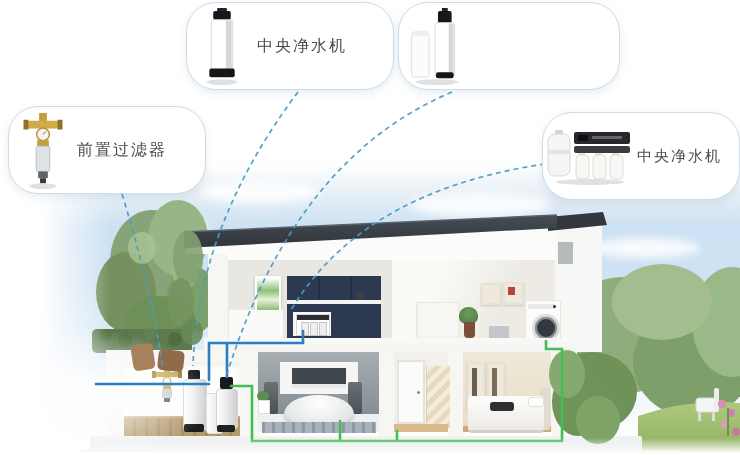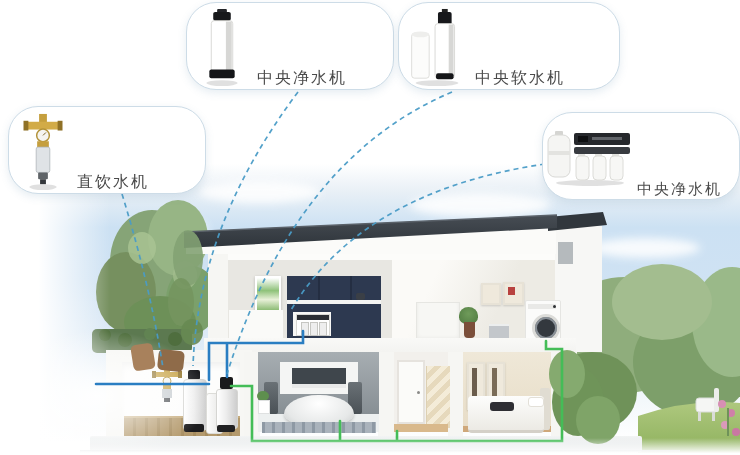--- a/index.html
+++ b/index.html
@@ -6,21 +6,21 @@
   #stage{position:relative;width:740px;height:455px;overflow:hidden;background:#fff;}
   .abs{position:absolute;}
   svg{display:block;}
   
   #sky{left:0;top:0;width:740px;height:455px;
     background:linear-gradient(180deg,#ffffff 0%,#ffffff 36%,#e9f0f6 42%,#cce1f3 50%,#cfe2f3 62%,#e2edf7 78%,#f3f8fb 88%,#ffffff 97%);}
   .fog-left{left:0;top:150px;width:110px;height:300px;background:linear-gradient(90deg,#ffffff 35%,rgba(255,255,255,0));}
   .fog-bl{left:50px;top:330px;width:160px;height:120px;background:radial-gradient(ellipse at 30% 55%,rgba(255,255,255,.95),rgba(255,255,255,0) 70%);}
   .fog-bottom{left:0;top:438px;width:740px;height:17px;background:linear-gradient(180deg,rgba(255,255,255,0),#ffffff 90%);}
   
-  .card{display:flex;align-items:flex-end;background:#fff;border:1px solid #cddce7;border-radius:30px;
+  .card{display:flex;align-items:center;background:#fff;border:1px solid #cddce7;border-radius:30px;
     box-shadow:0 3px 9px rgba(100,140,175,.16);box-sizing:border-box;}
   .card .pimg{display:flex;align-items:center;justify-content:center;}
   .card .label{font-size:16px;color:#4b4b4b;letter-spacing:2px;white-space:nowrap;}
   
   .wallwhite{background:#f6f6f3;}
   .navy{background:#2d3950;}
   
   .washer{background:#fbfbfa;border:1px solid #e5e5e2;border-radius:2px;}
   .washer .panel{position:absolute;left:2px;top:3px;width:28px;height:5px;background:#e9e9e7;}
   .washer .pdot{position:absolute;right:4px;top:4px;width:3px;height:3px;background:#2e3134;border-radius:50%;}
@@ -257,40 +257,39 @@
         <ellipse cx="28" cy="77" rx="22" ry="3" fill="#000" opacity=".12"></ellipse>
         <rect x="2" y="26" width="18" height="46" rx="3" fill="#fcfcfb" stroke="#d6d6d2" stroke-width=".8"></rect>
         <ellipse cx="11" cy="27" rx="9" ry="3" fill="#eeeeec"></ellipse>
         <rect x="33" y="1" width="6" height="4" fill="#222"></rect>
         <rect x="29" y="4" width="14" height="13" rx="2" fill="#17181b"></rect>
         <rect x="26" y="16" width="20" height="56" rx="3" fill="#ffffff" stroke="#cfcfcc" stroke-width=".8"></rect>
         <rect x="40" y="17" width="5" height="54" fill="#d7d7d5"></rect>
         <rect x="27" y="67" width="18" height="6" rx="2" fill="#151619"></rect>
       </svg>
     </div>
-    <span class="label">中央软水机</span>
   </div>
 
   <div class="abs card" style="left:8px;top:106px;width:198px;height:88px;">
     <div class="pimg" style="width:68px;height:84px;">
       <svg width="44" height="78" viewBox="0 0 44 80">
         <ellipse cx="22" cy="77" rx="14" ry="3" fill="#000" opacity=".12"></ellipse>
         <rect x="18" y="2" width="8" height="10" fill="#c59f3e"></rect>
         <rect x="4" y="10" width="36" height="8" fill="#d2ab47"></rect>
         <rect x="2" y="9" width="5" height="10" fill="#8f7126"></rect>
           <rect x="37" y="9" width="5" height="10" fill="#8f7126"></rect>
         <circle cx="22" cy="24" r="6.5" fill="#f5f4f0" stroke="#b29238" stroke-width="1.5"></circle>
         <line x1="22" y1="24" x2="25" y2="21" stroke="#7a6220" stroke-width="1"></line>
         <rect x="16" y="30" width="12" height="6" fill="#c59f3e"></rect>
         <rect x="15" y="36" width="14" height="26" rx="2" fill="#dfe3e6" stroke="#aeb4b8" stroke-width=".8"></rect>
         <rect x="17" y="62" width="10" height="7" rx="1" fill="#5f6468"></rect>
         <rect x="19" y="69" width="6" height="5" fill="#35383c"></rect>
       </svg>
     </div>
-    <span class="label">直饮水机</span>
+    <span class="label">前置过滤器</span>
   </div>
 
   <div class="abs card" style="left:542px;top:112px;width:198px;height:88px;">
     <div class="pimg" style="width:94px;height:84px;">
       <svg width="88" height="60" viewBox="0 0 88 60">
         <ellipse cx="44" cy="56" rx="34" ry="3" fill="#000" opacity=".12"></ellipse>
         <rect x="9" y="4" width="8" height="5" rx="1" fill="#d5d5d2"></rect>
         <rect x="2" y="8" width="22" height="42" rx="7" fill="#f5f5f3" stroke="#d9d9d6"></rect>
         <rect x="2" y="24" width="22" height="4" fill="#e3e3e0"></rect>
         <rect x="28" y="6" width="56" height="12" rx="2" fill="#26282c"></rect>

